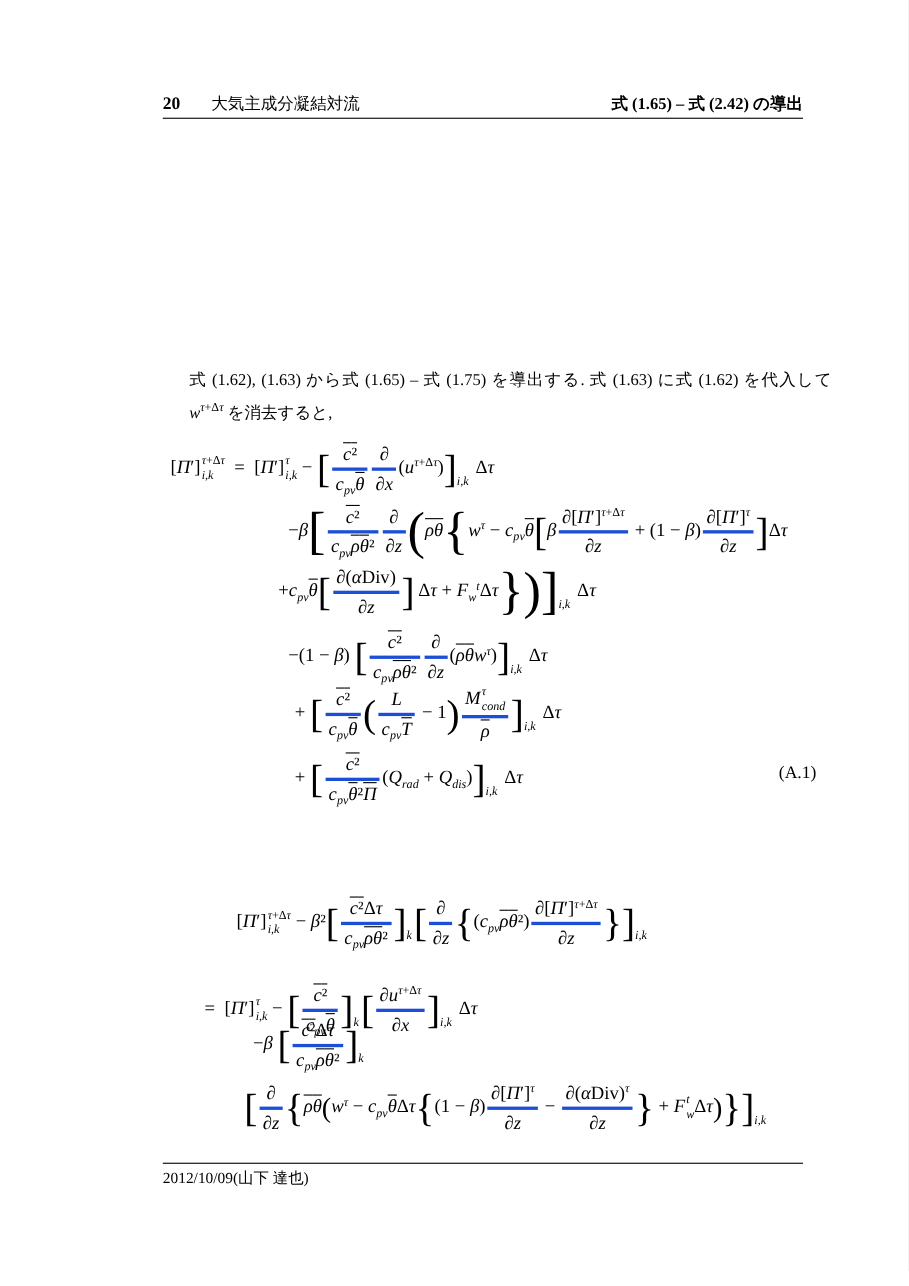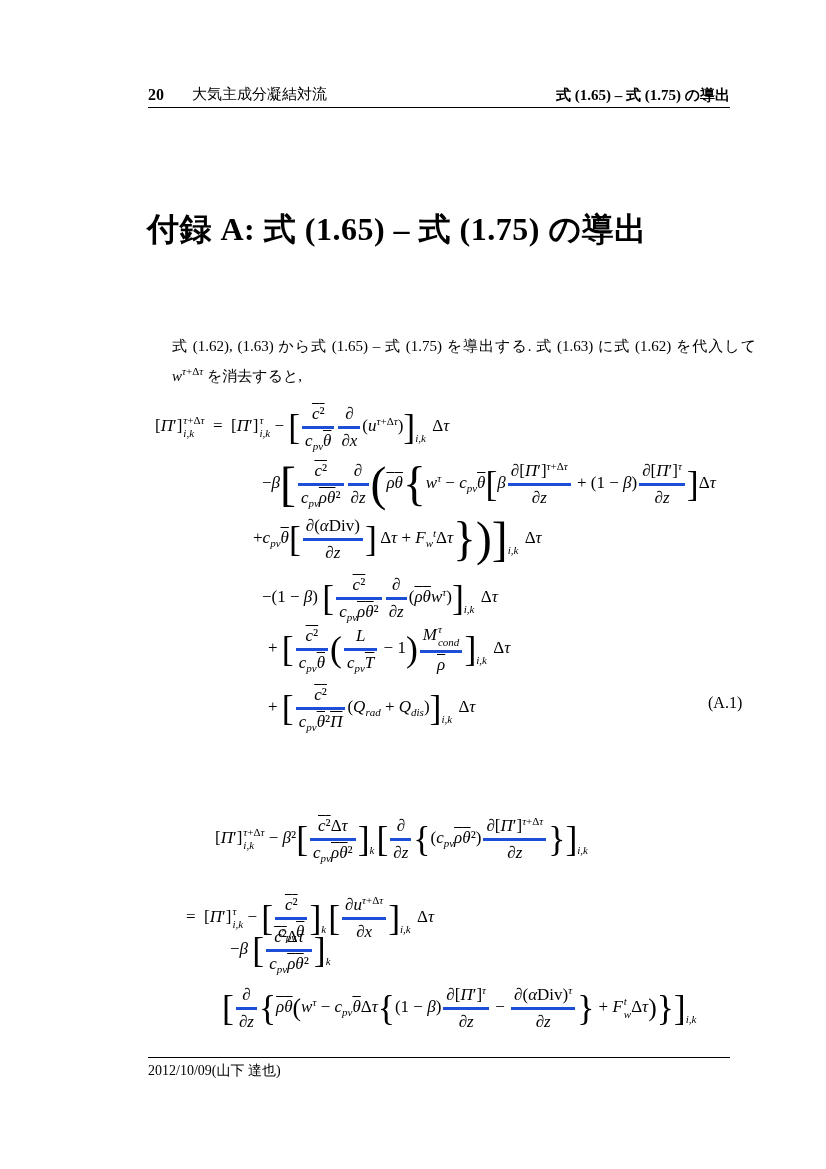--- a/index.html
+++ b/index.html
@@ -53,25 +53,24 @@
 </head>
 <body>
 
 <div class="page">
 
   <div class="header">
     <div class="header-left">
       <span class="pagenum">20</span>
       <span class="runhead-left">大気主成分凝結対流</span>
     </div>
-    <span class="runhead-right">式 (1.65) – 式 (1.75) の導出</span>
+    <span class="runhead-right">式 (1.65) – 式 (2.42) の導出</span>
   </div>
   <div class="hrule rule-top"></div>
 
-  <h1 class="title">付録 A: 式 (1.65) – 式 (1.75) の導出</h1>
 
   <p class="para para1">式 (1.62), (1.63) から式 (1.65) – 式 (1.75) を導出する. 式 (1.63) に式 (1.62) を代入して <i>w</i><sup><i>τ</i>+Δ<i>τ</i></sup> を消去すると,</p>
 
   <div>
     <div class="eqline" style="top:394px; left:155px;">[<i>Π</i>′]<span class="ss">
           <span><i>τ</i>+Δ<i>τ</i></span>
           <span><i>i,k</i></span>
         </span>&nbsp;&nbsp;=&nbsp;&nbsp;[<i>Π</i>′]<span class="ss">
           <span><i>τ</i></span>
           <span><i>i,k</i></span>

